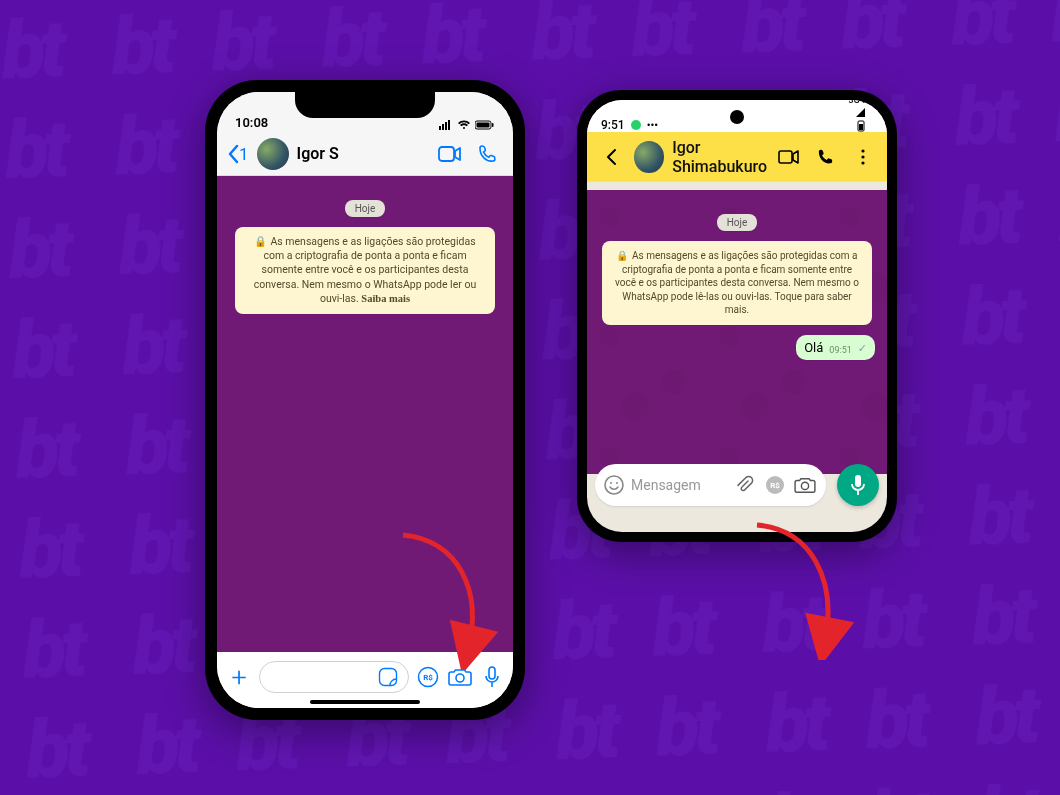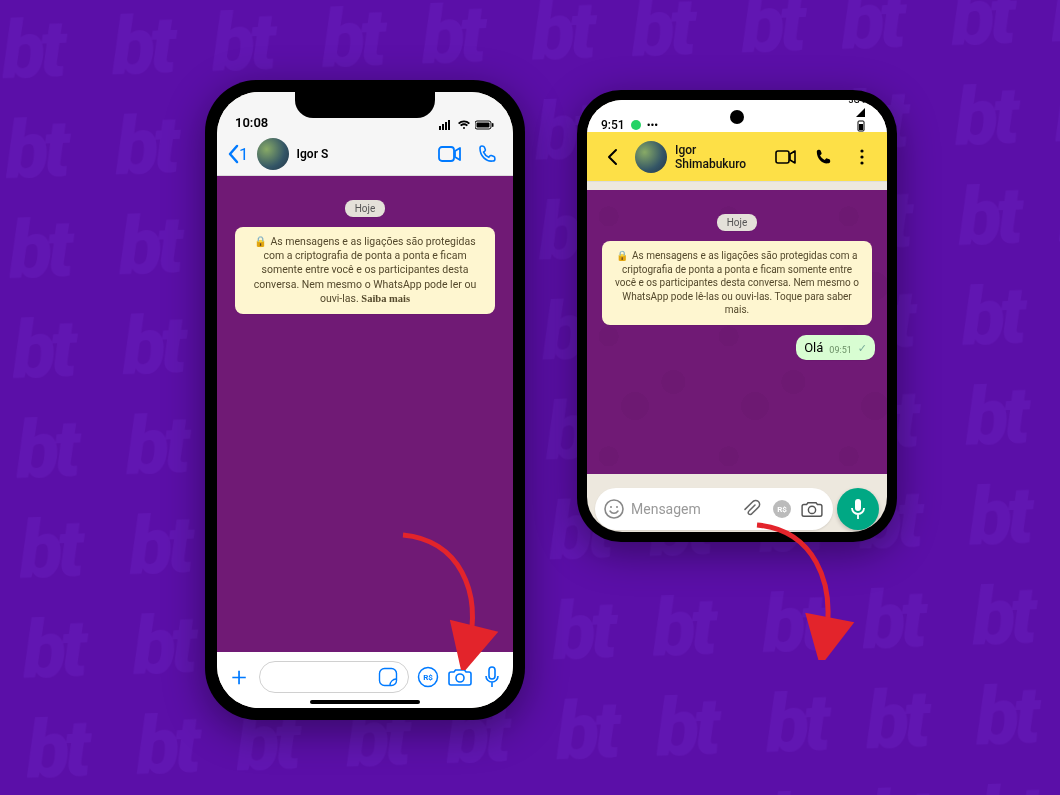--- a/index.html
+++ b/index.html
@@ -76,21 +76,21 @@
   .statusbar .right { display: flex; gap: 4px; align-items: center; }
 
   .header {
     height: 44px;
     display: flex; align-items: center;
     gap: 8px; padding: 0 10px;
     border-bottom: 1px solid #ddd;
   }
   .header.ios { background: #F6F6F6; }
   .header.android { background: #fde047; height: 50px; }
-  .header .name { font-size: 12px; font-weight: 600; flex: 1; }
+  .header .name { font-size: 16px; font-weight: 600; flex: 1; }
   .header.android .name { font-weight: 500; color: #111; }
   .header .avatar {
     width: 32px; height: 32px; border-radius: 50%;
     background: radial-gradient(circle at 30% 35%, #8a6, #356 60%, #234);
   }
   .header .icon-btn {
     width: 30px; height: 30px; display: flex; align-items: center; justify-content: center;
     color: #007AFF;
   }
   .header.android .icon-btn { color: #111; }
@@ -176,22 +176,22 @@
     width: 26px; height: 26px; display: flex; align-items: center; justify-content: center;
     color: #007AFF;
   }
   .composer.ios .sticker { color: #007AFF; width: 24px; }
   .composer.ios .homebar {
     position: absolute; bottom: 4px; left: 50%; transform: translateX(-50%);
     width: 110px; height: 4px; background: #000; border-radius: 4px;
   }
 
   .composer.android {
-    padding: 8px 8px 2px;
-    gap: 4px; background: transparent;
+    padding: 8px 8px 26px;
+    gap: 11px; background: transparent;
   }
   .composer.android .inputshell {
     flex: 1; height: 42px; background: #fff; border-radius: 24px;
     display: flex; align-items: center; padding: 0 8px; gap: 6px;
     box-shadow: 0 1px 2px rgba(0,0,0,.1);
   }
   .composer.android .emoji { color: #888; }
   .composer.android .placeholder {
     flex: 1; color: #999; font-size: 14px;
   }

